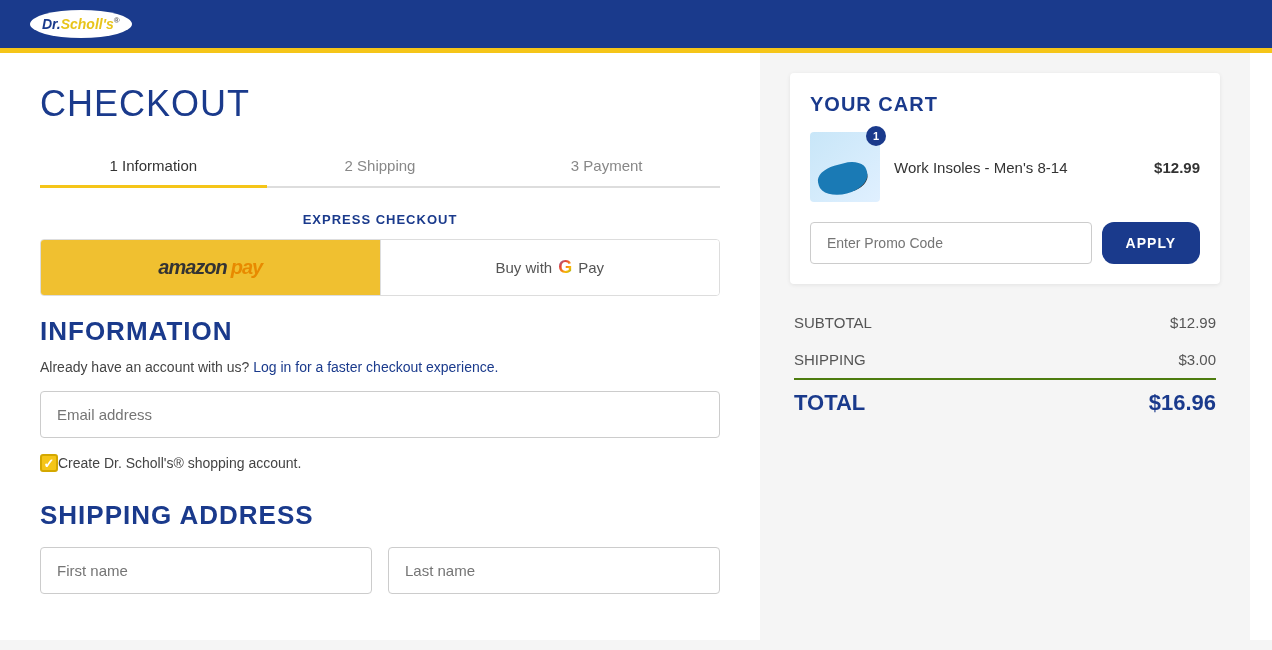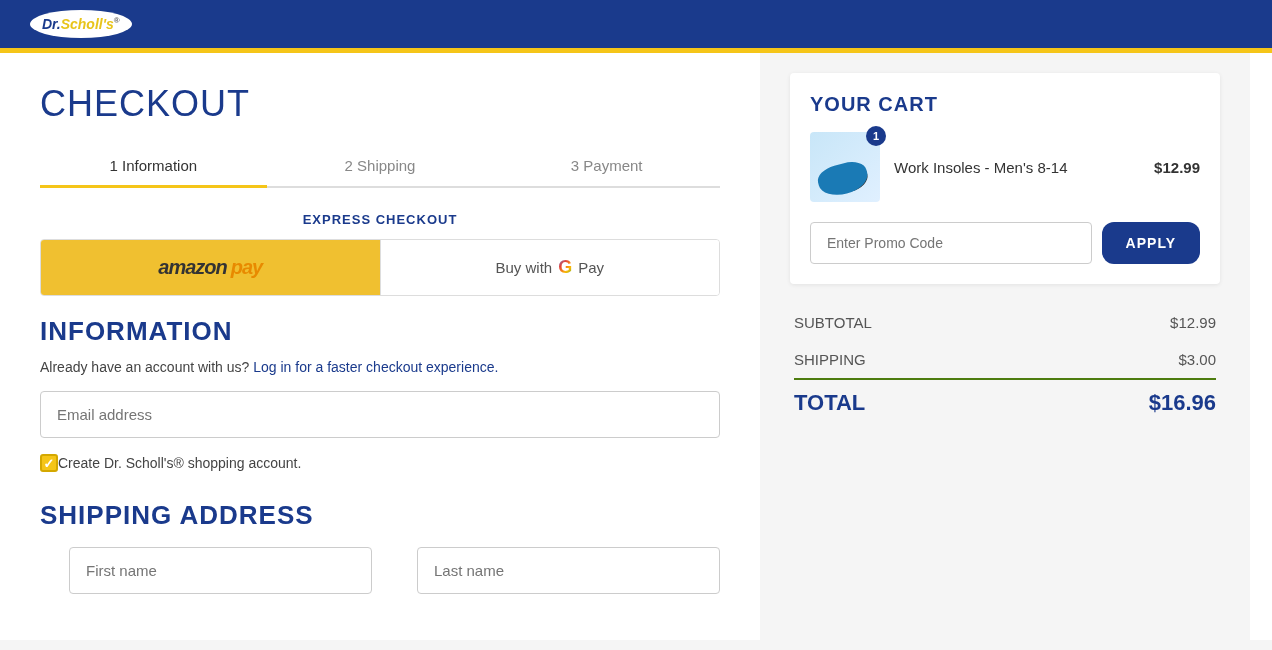--- a/index.html
+++ b/index.html
@@ -213,21 +213,20 @@
       letter-spacing: 1px;
       margin-bottom: 16px;
     }
 
     .name-row {
       display: flex;
       gap: 16px;
     }
     .name-row .input-field {
       flex: 1;
-      margin-left: 29px;
     }
 
     
     .right-col {
       width: 490px;
       padding: 20px 30px;
       background: #f5f5f5;
     }
 
     .cart-box {

